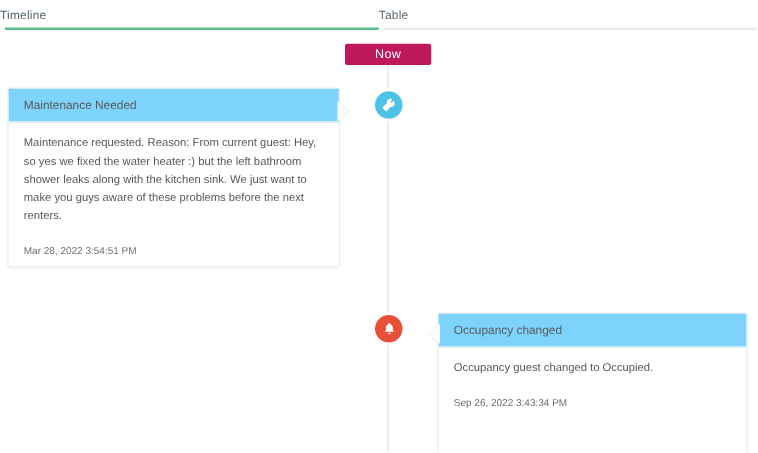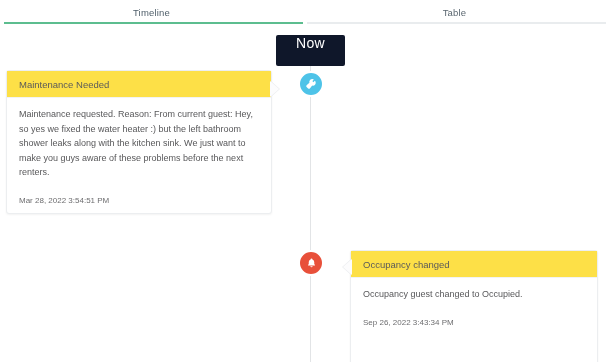--- a/index.html
+++ b/index.html
@@ -20,21 +20,20 @@
   .tabbar {
     position: absolute;
     left: 0; top: 0;
     width: 606px;
     height: 24px;
     display: flex;
   }
   .tab {
     flex: 1 1 50%;
     position: relative;
-    text-align: center;
     font-size: 9.5px;
     color: #5b6770;
     letter-spacing: .2px;
     padding-top: 7px;
     box-sizing: border-box;
     cursor: pointer;
   }
   .tab .tab-underline {
     position: absolute;
     left: 4px; right: 0; bottom: 0;
@@ -56,25 +55,25 @@
     height: 310px;
     background: #e2e4e6;
   }
 
   
   .now-badge {
     position: absolute;
     left: 276px;
     top: 35px;
     width: 69px;
-    height: 31px;
-    background: #0f172a;
+    height: 17px;
+    background: #be185d;
     border-radius: 2px;
     color: #ffffff;
-    font-size: 14px;
+    font-size: 10px;
     line-height: 17px;
     text-align: center;
     letter-spacing: .3px;
   }
 
   
   .marker {
     position: absolute;
     width: 26px;
     height: 26px;
@@ -104,21 +103,21 @@
     border: 1px solid #eceef0;
     border-radius: 3px;
     box-shadow: 0 1px 2px rgba(0,0,0,0.05);
     box-sizing: border-box;
   }
   .card-header {
     padding: 8px 12px 7px 12px;
     font-size: 9.5px;
     color: #5a5a5a;
     border-bottom: 1px solid #f2f3f4;
-    background: #fde047;
+    background: #7dd3fc;
   }
   .card-body {
     padding: 9px 12px 10px 12px;
   }
   .card-text {
     font-size: 9px;
     line-height: 14.5px;
     color: #58585a;
     margin: 0 0 16px 0;
   }

